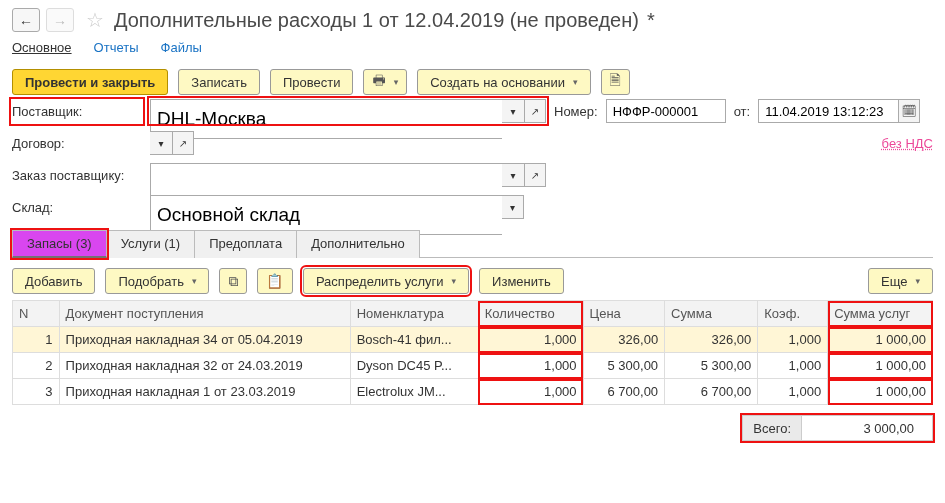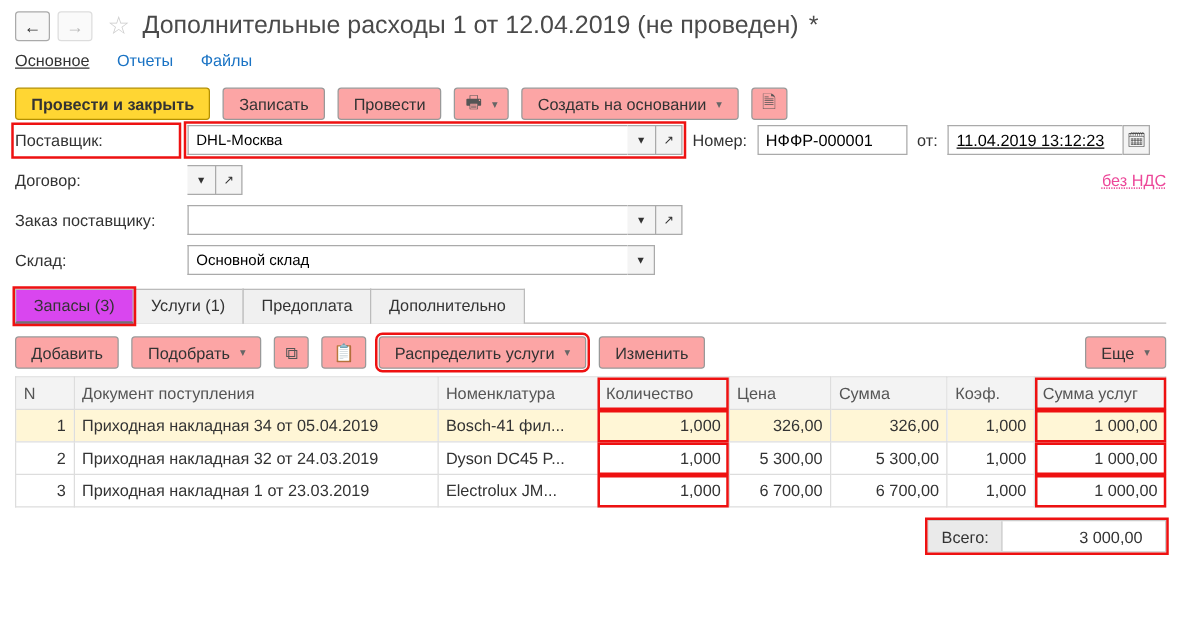--- a/index.html
+++ b/index.html
@@ -27,52 +27,52 @@
 
   
   .nav-links { margin:4px 0 14px 0; display:flex; gap:22px; }
   .nav-links .link { color:#1a73c4; cursor:pointer; font-size:13px;}
   .nav-links .link.active { color:#333; text-decoration:underline; }
 
   
   .toolbar { display:flex; gap:10px; align-items:center; margin-bottom:4px;}
   .btn {
     height:26px; padding:0 12px; border:1px solid #999; border-radius:3px;
-    background:#fca5a5; display:inline-flex; align-items:center; gap:6px;
+    background:#fef9c3; display:inline-flex; align-items:center; gap:6px;
     cursor:pointer; font-size:13px; white-space:nowrap;
   }
   .btn.primary { background:#ffd633; border-color:#b38f00; font-weight:bold; }
   .btn .caret { font-size:9px; color:#666; margin-left:2px;}
   .btn.icon-only { padding:0 8px; }
 
   
   .form-area { display:flex; flex-direction:column; gap:8px; margin-bottom:10px;}
   .form-row { display:flex; align-items:center; gap:8px; }
   .form-label { width:130px; white-space:nowrap; }
   .field-wrap {
     display:flex; align-items:stretch; height:24px;
   }
   .field-input {
-    border:1px solid #aaa; border-right:none; padding:0 6px; font-size:12px;
-    height:24px; background:#fff; outline:none;
+    border:1px solid #aaa; border-right:none; padding:0 6px; font-size:19px;
+    height:40px; background:#fff; outline:none;
   }
   .field-btn {
     width:22px; border:1px solid #aaa; border-left:none; border-right:none;
     background:#f4f4f4; display:flex; align-items:center; justify-content:center;
     font-size:10px; cursor:pointer;
   }
   .field-btn:last-child { border-right:1px solid #aaa;}
   .field-btn.sep-left { border-left:1px solid #aaa;}
   .hl-red { outline:2px solid #e11; outline-offset:1px; }
   .row1-right { display:flex; align-items:center; gap:8px; }
   .num-input {
     width:120px; height:24px; border:1px solid #aaa; padding:0 6px; font-size:13px;
   }
   .date-input {
-    width:140px; height:24px; border:1px solid #aaa; border-right:none; padding:10px 6px; font-size:13px;text-decoration:underline;
+    width:140px; height:24px; border:1px solid #aaa; border-right:none; padding:10px 6px; font-size:13px;
   }
   .date-btn { width:22px; height:24px; border:1px solid #aaa; background:#f4f4f4; display:flex;align-items:center;justify-content:center; cursor:pointer; font-size:12px;}
   .right-link { margin-left:auto; }
   .right-link a { color:#ec4899; cursor:pointer; text-decoration:underline dotted;text-align:center;}
   .tabs { display:flex; border-bottom:1px solid #bbb; margin-bottom:10px;}
   .tab {
     padding:5px 14px; border:1px solid #bbb; border-bottom:none;
     background:#f0f0f0; margin-right:-1px; cursor:pointer; position:relative; top:1px;
     font-size:13px;
   }

